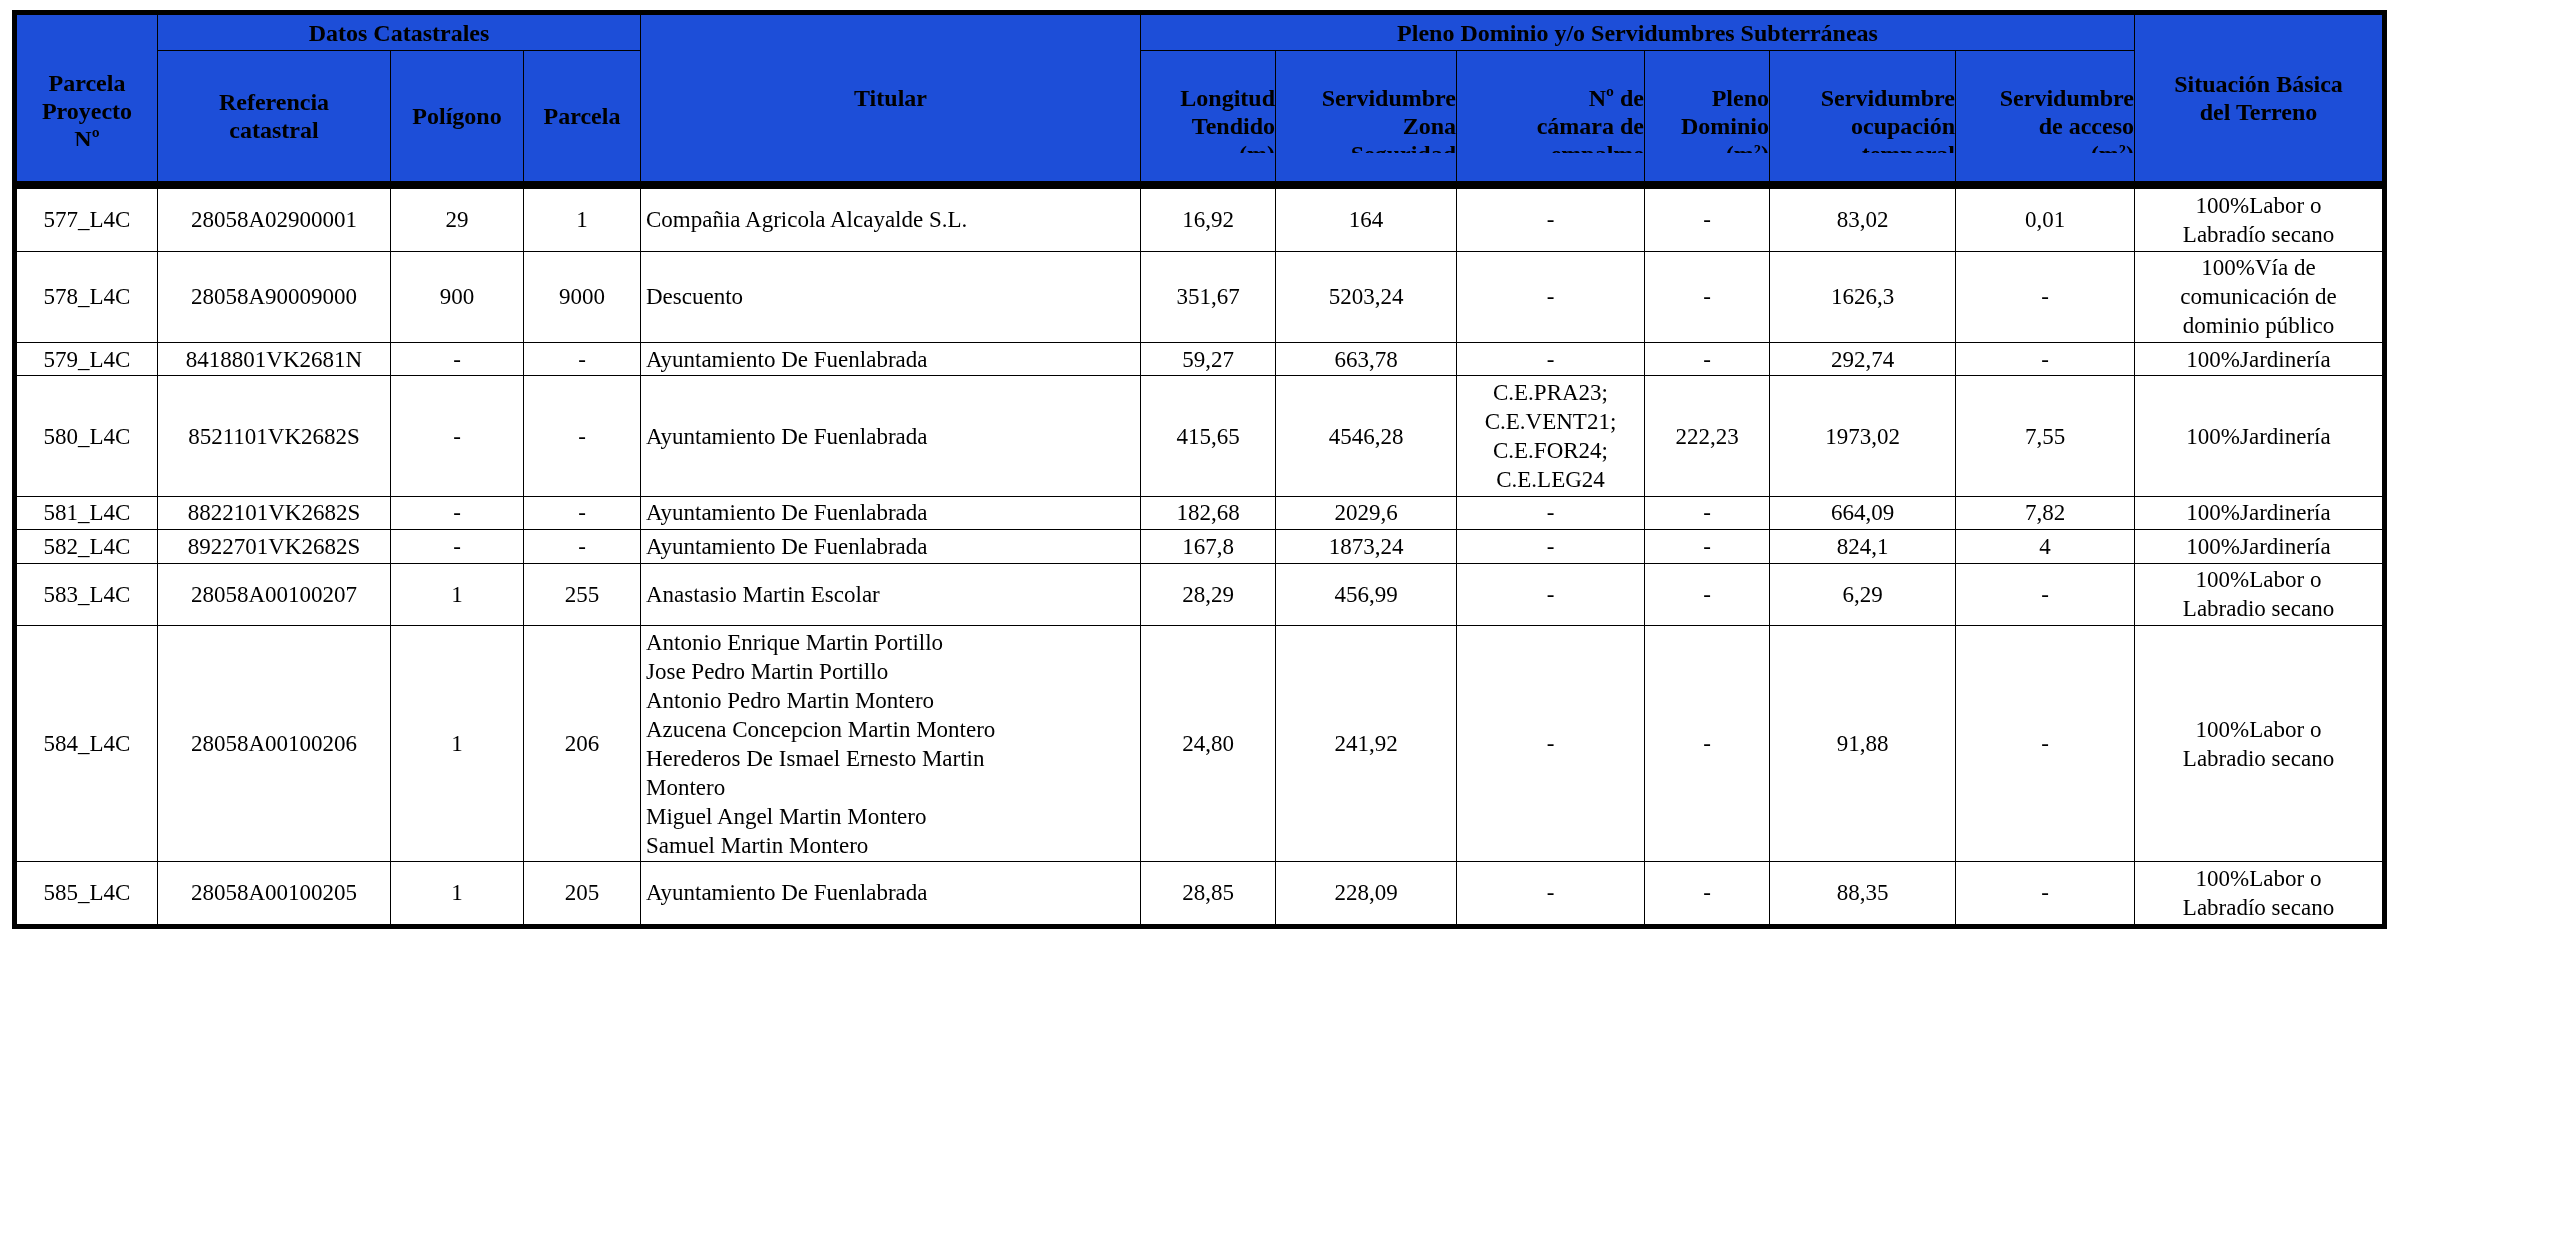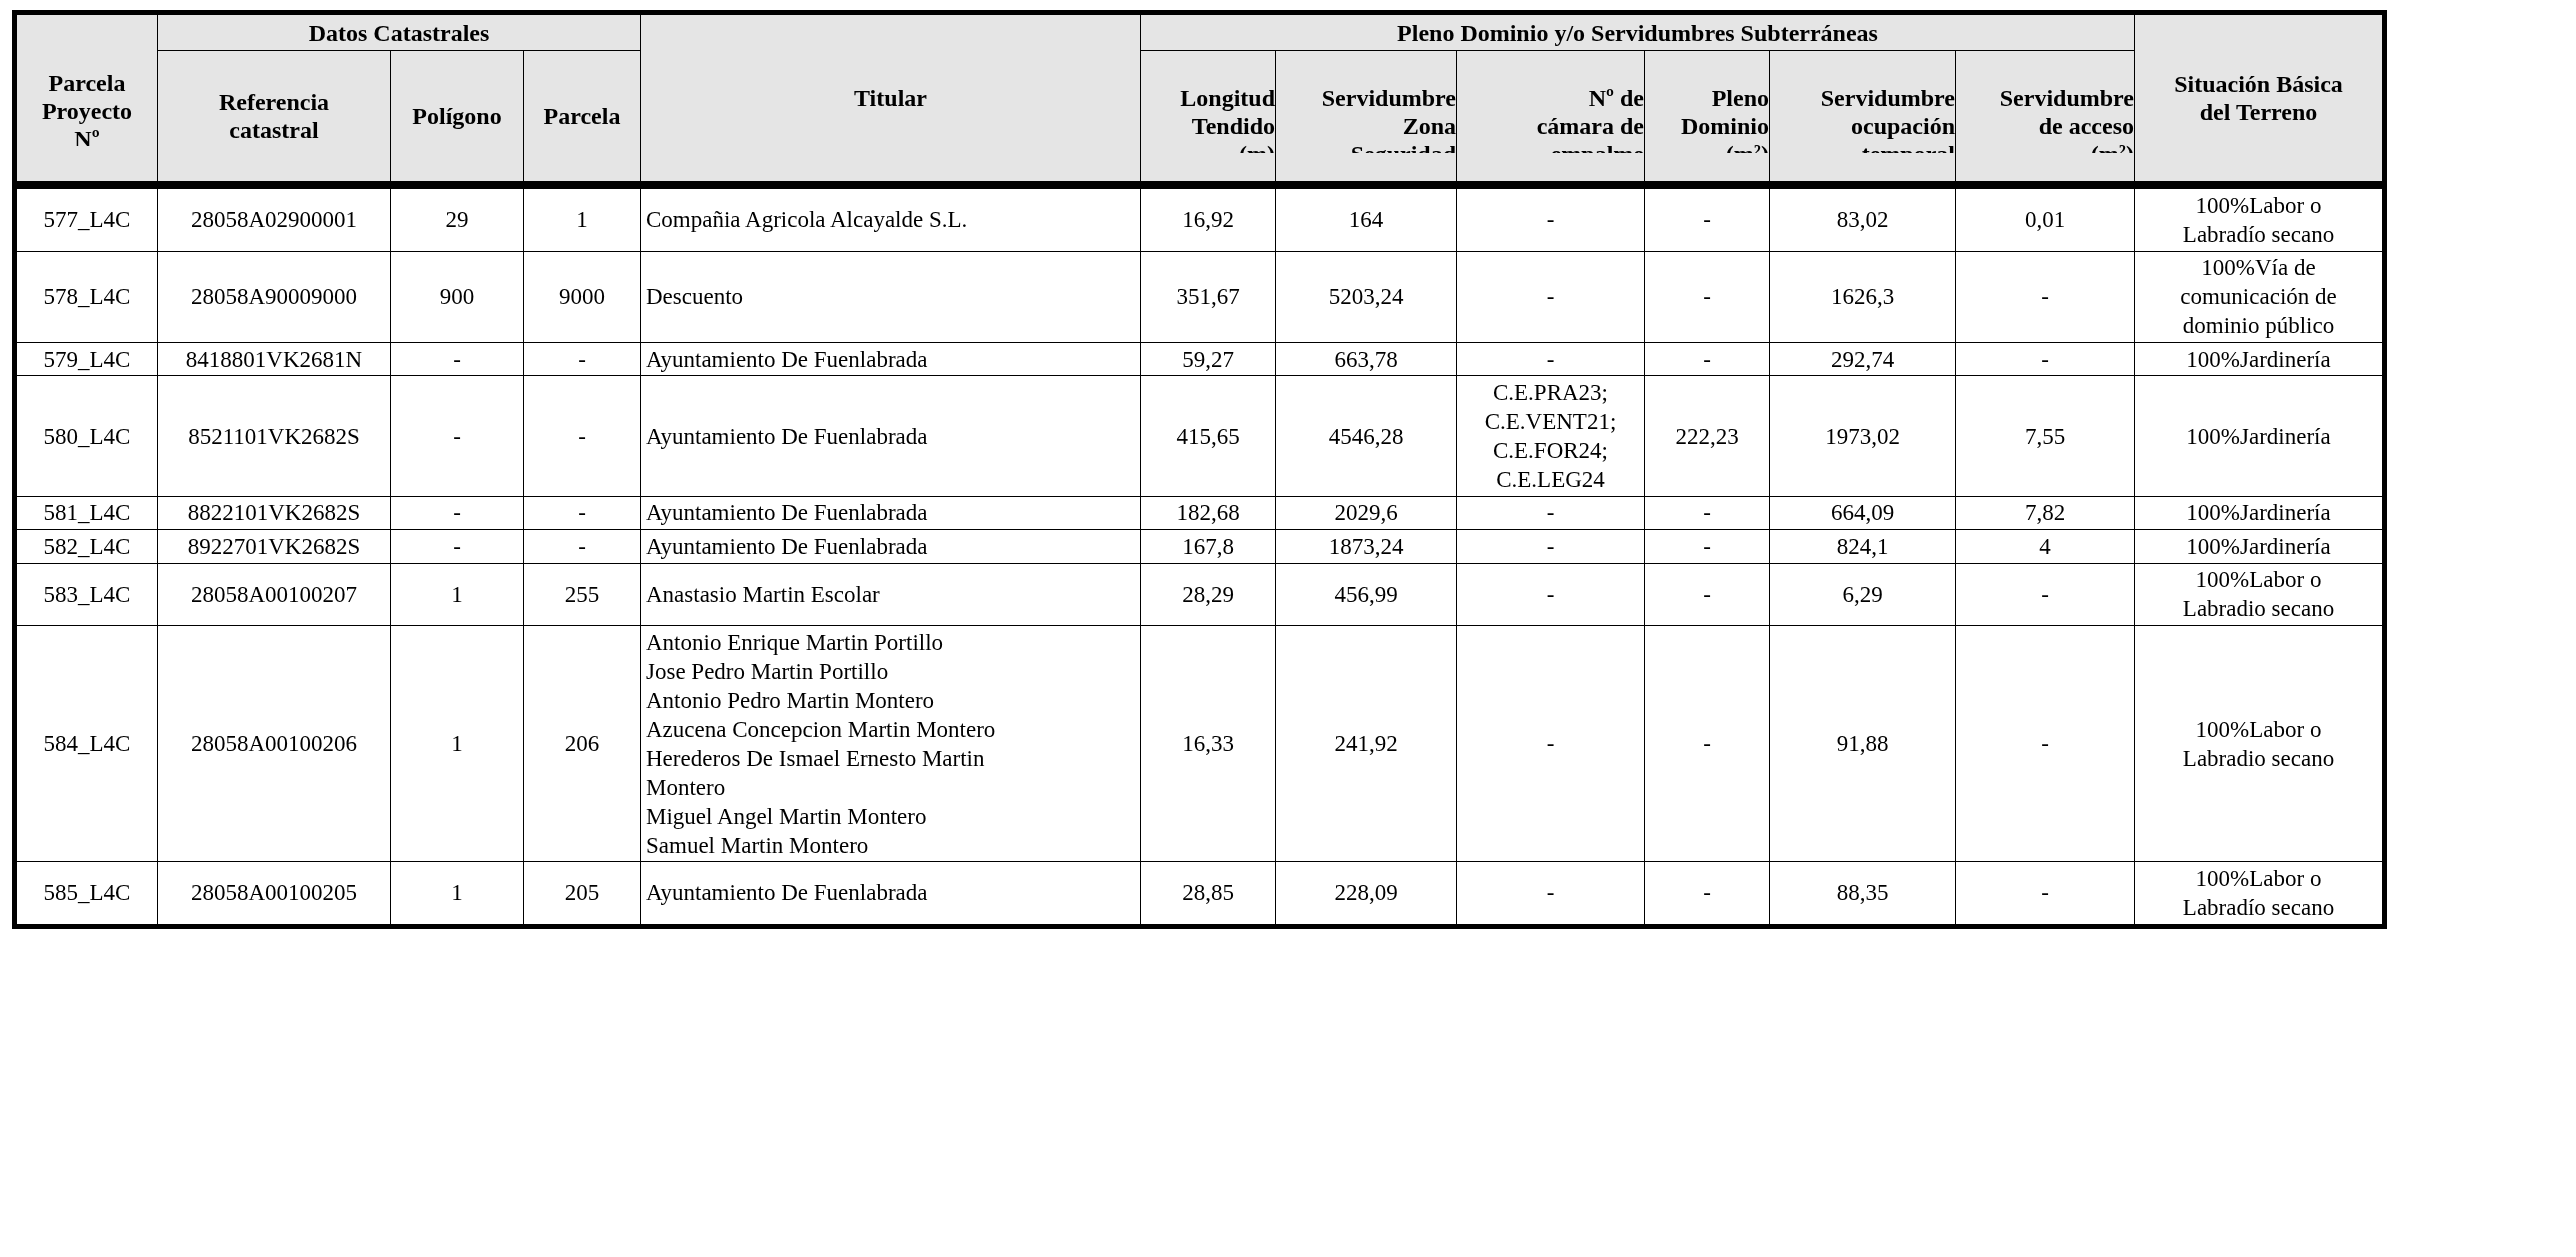--- a/index.html
+++ b/index.html
@@ -37,21 +37,21 @@
   col.c10 { width: 179px; }
   col.c11 { width: 250px; }
 
   th, td {
     border: 1.7px solid #000000;
     box-sizing: border-box;
     white-space: pre-line;
     overflow: hidden;
   }
   th {
-    background: #e5e5e5;
+    background: #1d4ed8;
     font-weight: bold;
     font-size: 24px;
     line-height: 28px;
     text-align: center;
     vertical-align: middle;
     padding: 0 3.4px;
   }
   tr.grouphead { height: 38px; }
   tr.subhead   { height: 83px; font-family: Liberation Serif, serif; }
 
@@ -269,21 +269,21 @@
           <td class="c2">1</td>
           <td class="c3">206</td>
           <td class="c4">Antonio Enrique Martin Portillo
 Jose Pedro Martin Portillo
 Antonio Pedro Martin Montero
 Azucena Concepcion Martin Montero
 Herederos De Ismael Ernesto Martin
 Montero
 Miguel Angel Martin Montero
 Samuel Martin Montero</td>
-          <td class="c5">16,33</td>
+          <td class="c5">24,80</td>
           <td class="c6">241,92</td>
           <td class="c7">-</td>
           <td class="c8">-</td>
           <td class="c9">91,88</td>
           <td class="c10">-</td>
           <td class="c11">100%Labor o
 Labradio secano</td>
         </tr>
         <tr>
           <td class="c0">585_L4C</td>

